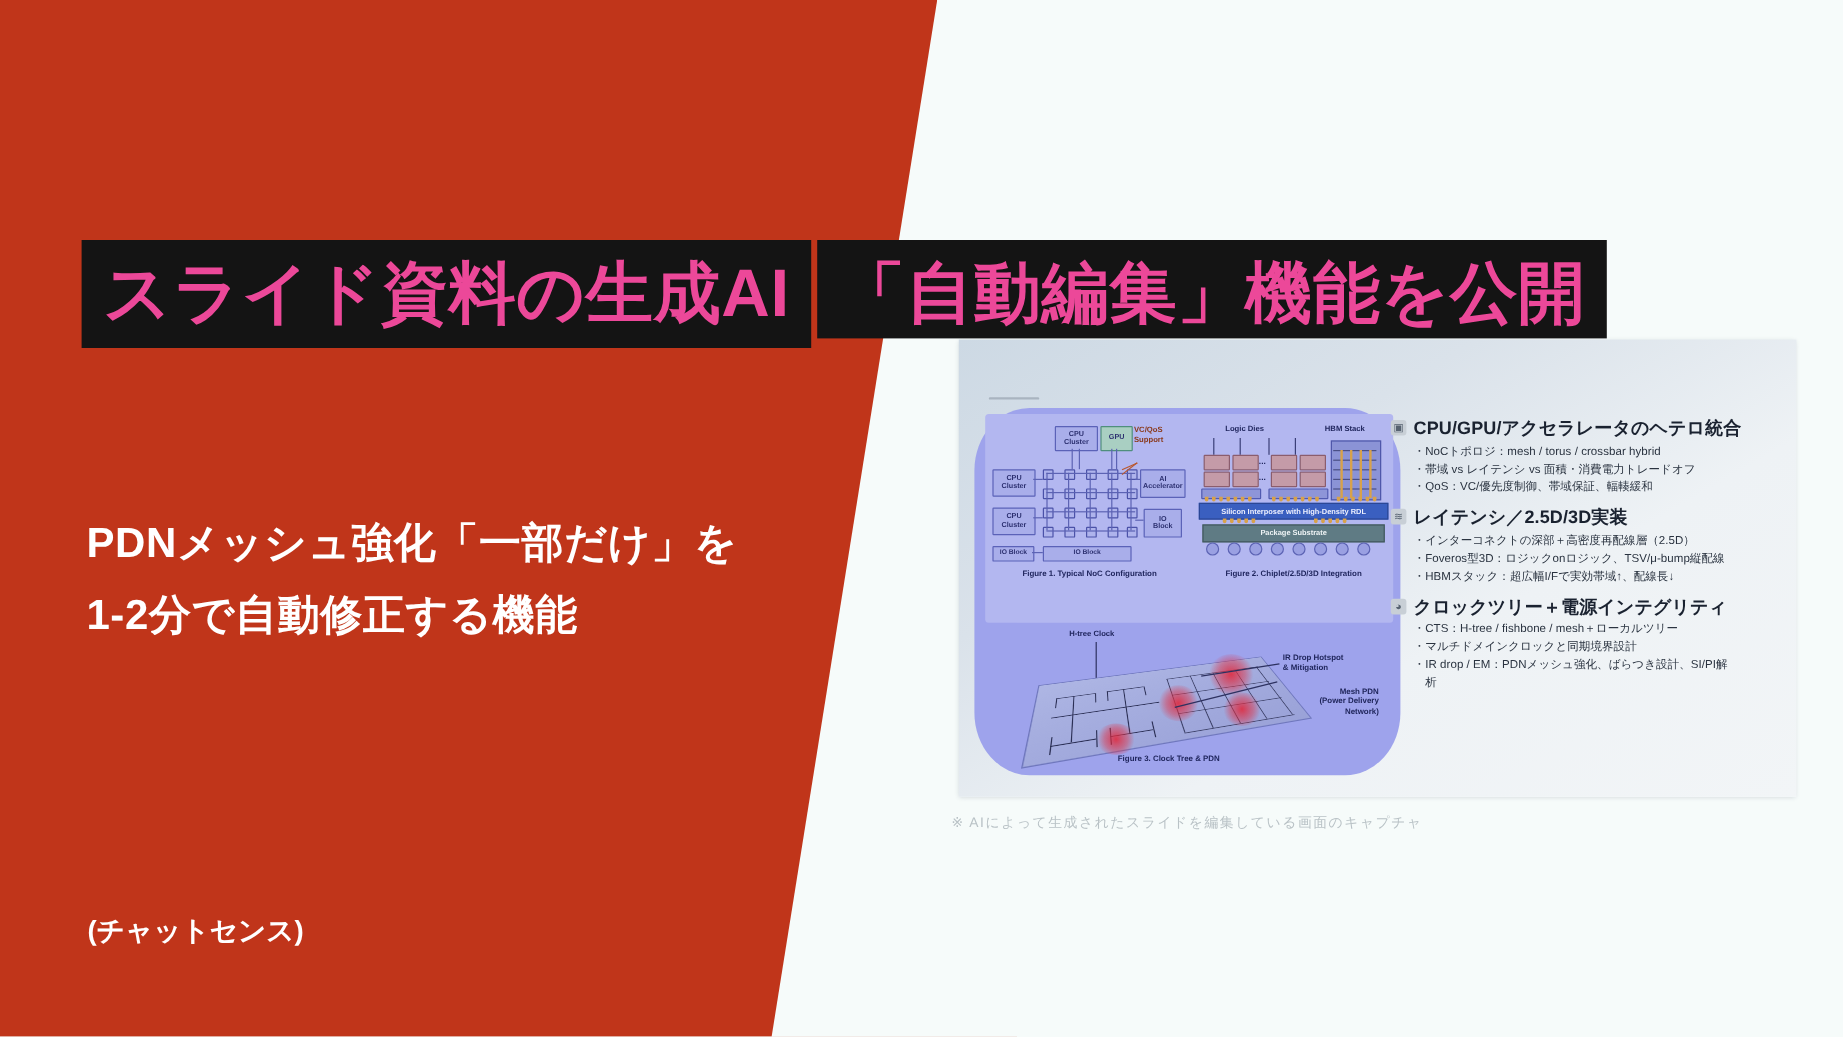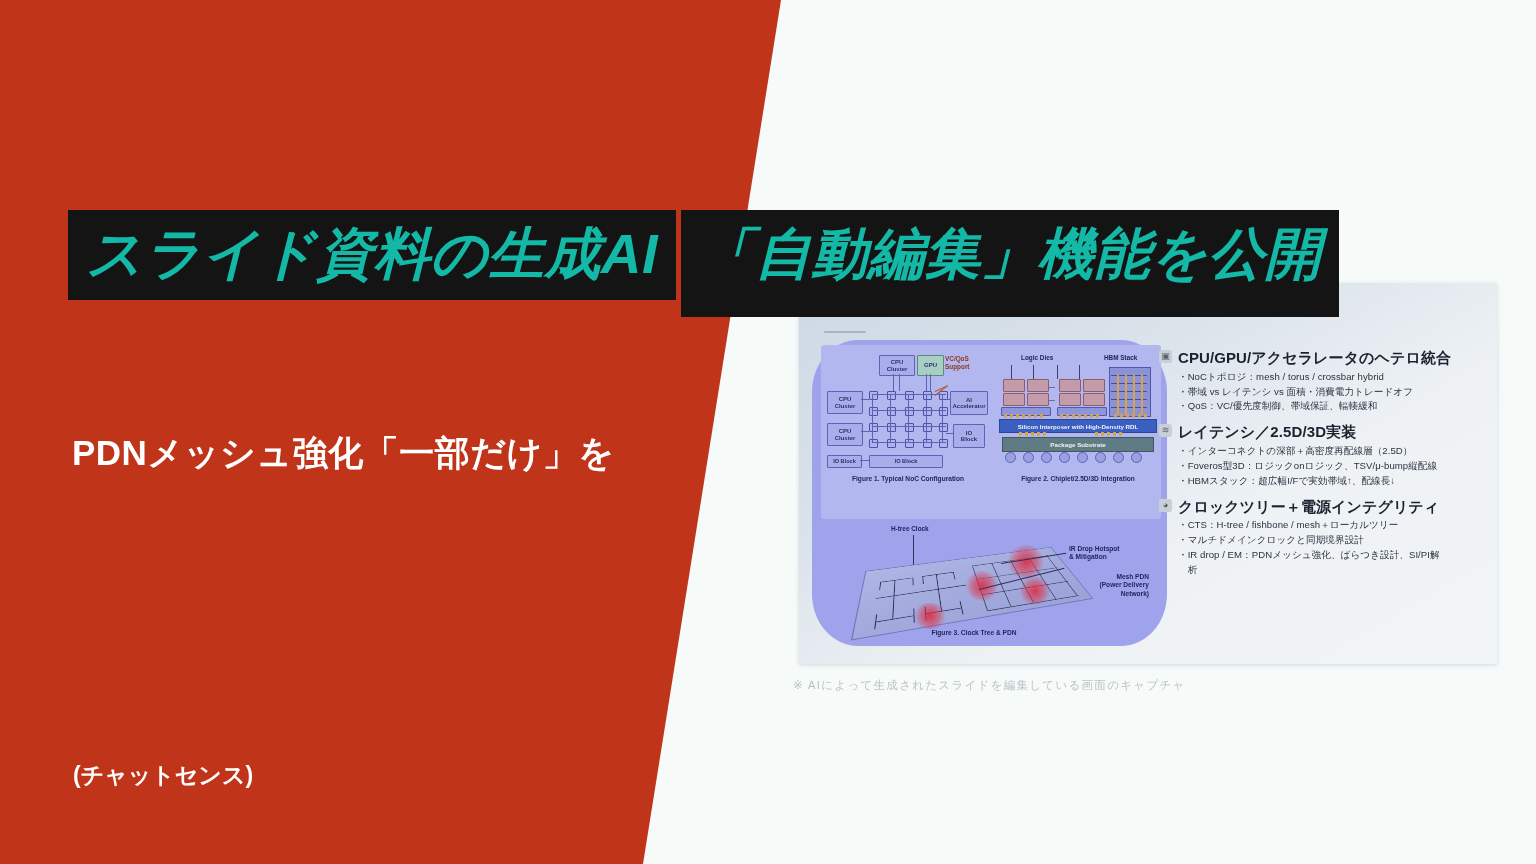--- a/index.html
+++ b/index.html
@@ -15,30 +15,29 @@
   
   .orange-panel{
     position:absolute;left:0;top:0;width:800px;height:864px;
     background:#c0351a;
     clip-path:polygon(0 0, 781px 0, 643px 864px, 0 864px);
   }
 
   
   .headline-wrap{position:absolute;left:68px;top:200px;z-index:4;}
   .hl-box{
-    background:#141414;color:#14b8a6;
+    background:#141414;color:#ec4899;
     display:inline-block;
     font-weight:700;
     letter-spacing:0.5px;
     white-space:nowrap;
     line-height:1;
-    font-style:italic;
   }
   .hl-1{font-size:56px;padding:16px 18px 18px 18px;}
-  .hl-2{font-size:56px;padding:16px 18px 35px 18px;margin-top:10px;}
+  .hl-2{font-size:56px;padding:16px 18px 10px 18px;}
 
   
   .subhead{
     position:absolute;left:72px;top:423px;z-index:4;
     color:#ffffff;font-size:35px;font-weight:700;line-height:1.72;
     letter-spacing:0.5px;white-space:nowrap;
   }
   .subhead div{margin:0;}
 
   
@@ -165,20 +164,21 @@
 
   <div class="orange-panel"></div>
 
   <div class="headline-wrap">
     <div class="hl-box hl-1">スライド資料の生成AI</div>
     <div class="hl-box hl-2">「自動編集」機能を公開</div>
   </div>
 
   <div class="subhead">
     <div>PDNメッシュ強化「一部だけ」を</div>
+    <div>1-2分で自動修正する機能</div>
   </div>
 
   <div class="brand">
     <span class="brand-sub">(チャットセンス)</span>
   </div>
 
   <div class="slide">
 
     <div class="slide-title-rule"></div>
 

